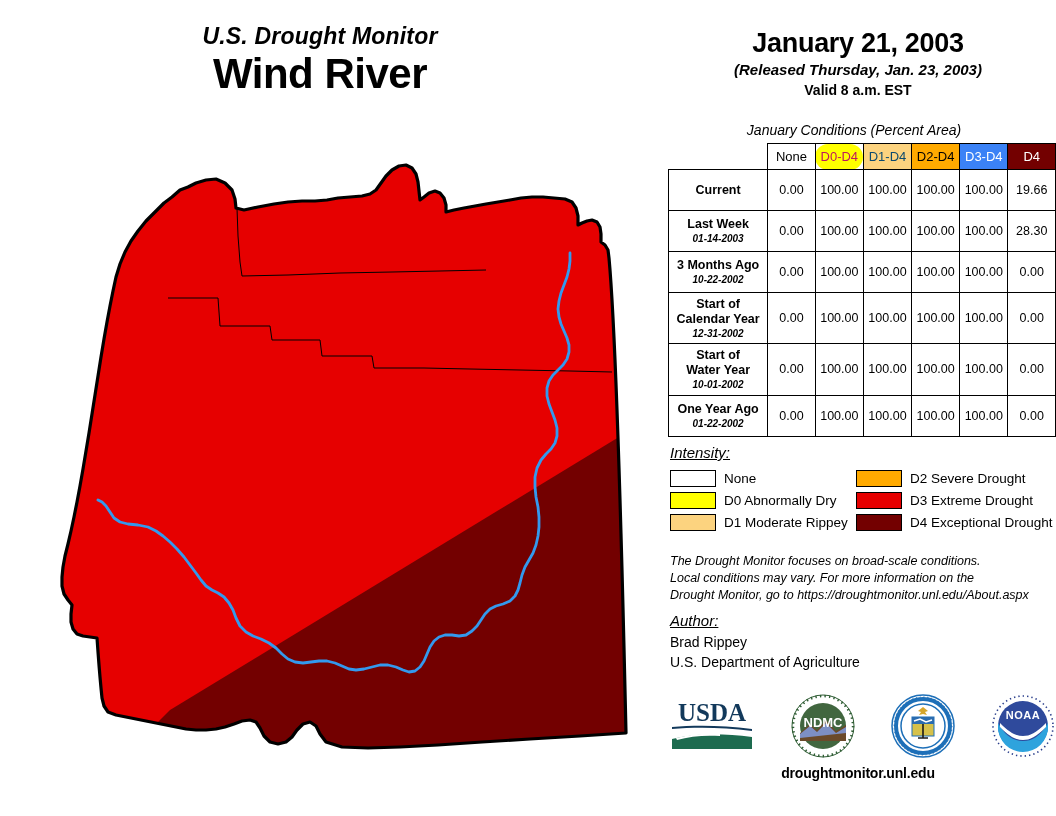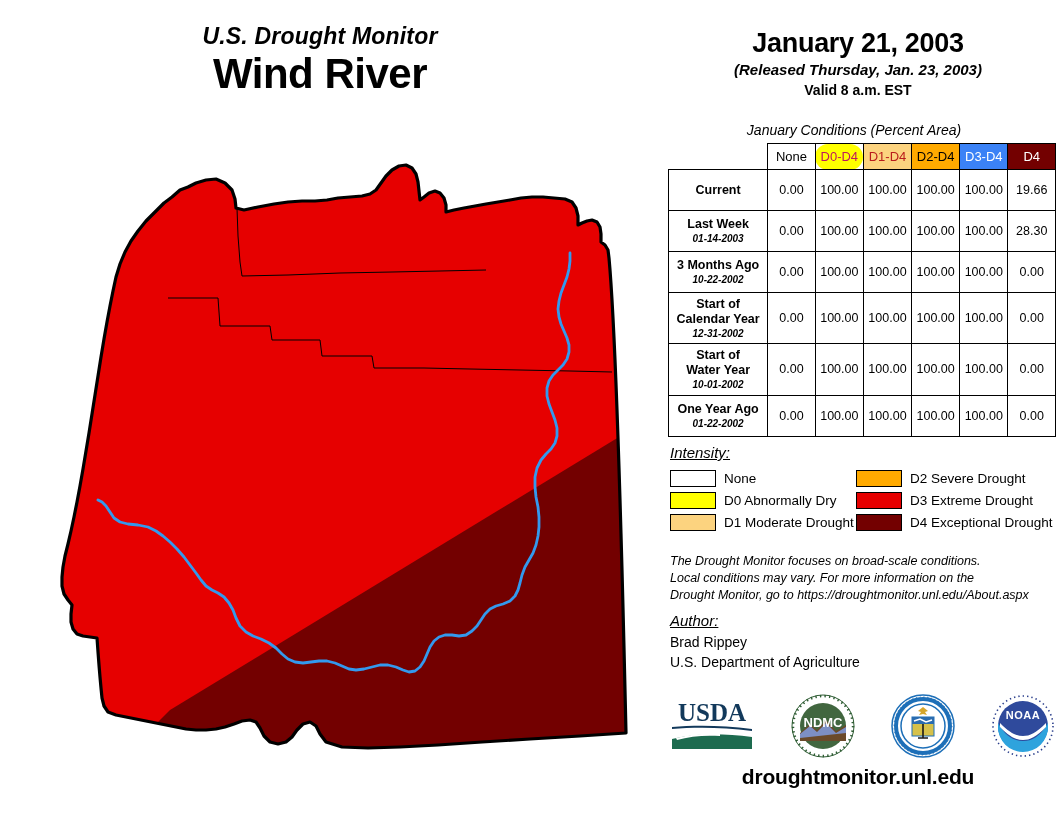--- a/index.html
+++ b/index.html
@@ -129,21 +129,21 @@
     font-weight: bold;
     margin-top: 1px;
   }
   #stats-table tbody td.val {
     font-size: 12.5px;
     height: 40px;
     width: 48px;
   }
   .hdr-none { background:#ffffff; color:#000; }
   .hdr-d0   { background:#ffff00; color:#be185d;border-radius:13px; }
-  .hdr-d1   { background:#fcd37f; color:#b91c1c; }
+  .hdr-d1   { background:#fcd37f; color:#0c4a6e; }
   .hdr-d2   { background:#ffaa00; color:#000; }
   .hdr-d3   { background:#3b82f6; color:#ffffff; }
   .hdr-d4   { background:#730000; color:#ffffff; }
 
   
   #intensity-block {
     position: absolute;
     left: 10px; top: 444px;
     width: 386px;
   }
@@ -200,21 +200,21 @@
     width: 388px; height: 72px;
     display: flex;
     align-items: center;
     justify-content: space-between;
   }
   #site-url {
     position: absolute;
     left: 0; top: 765px;
     width: 396px;
     text-align: center;
-    font-size: 21px;
+    font-size: 14px;
     font-weight: bold;
     letter-spacing: -0.2px;
   }
 </style>
 </head>
 <body>
 
 <div id="left-panel">
 
   <div id="title-block">
@@ -396,21 +396,21 @@
         <div class="legend-entry">
           <span class="swatch" style="background: rgb(255, 255, 0);"></span>
           <span class="legend-text">D0 Abnormally Dry</span>
         </div>
         <div class="legend-entry">
           <span class="swatch" style="background: rgb(230, 0, 0);"></span>
           <span class="legend-text">D3 Extreme Drought</span>
         </div>
         <div class="legend-entry">
           <span class="swatch" style="background: rgb(252, 211, 127);"></span>
-          <span class="legend-text">D1 Moderate Drought</span>
+          <span class="legend-text">D1 Moderate Rippey</span>
         </div>
         <div class="legend-entry">
           <span class="swatch" style="background: rgb(115, 0, 0);"></span>
           <span class="legend-text">D4 Exceptional Drought</span>
         </div>
       </div>
   </div>
 
   <div id="disclaimer">
     <div>The Drought Monitor focuses on broad-scale conditions.</div>

